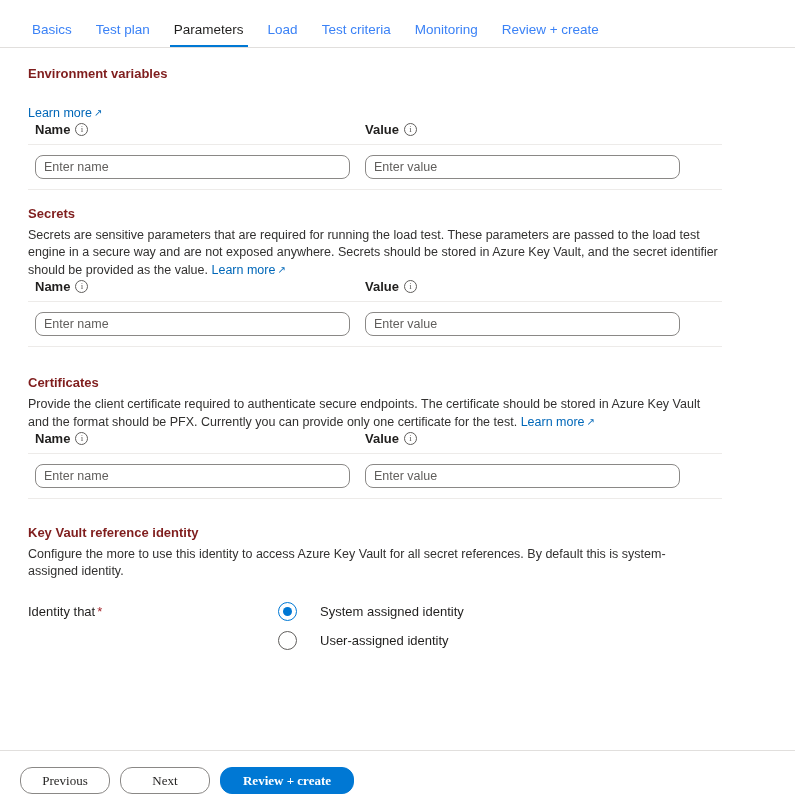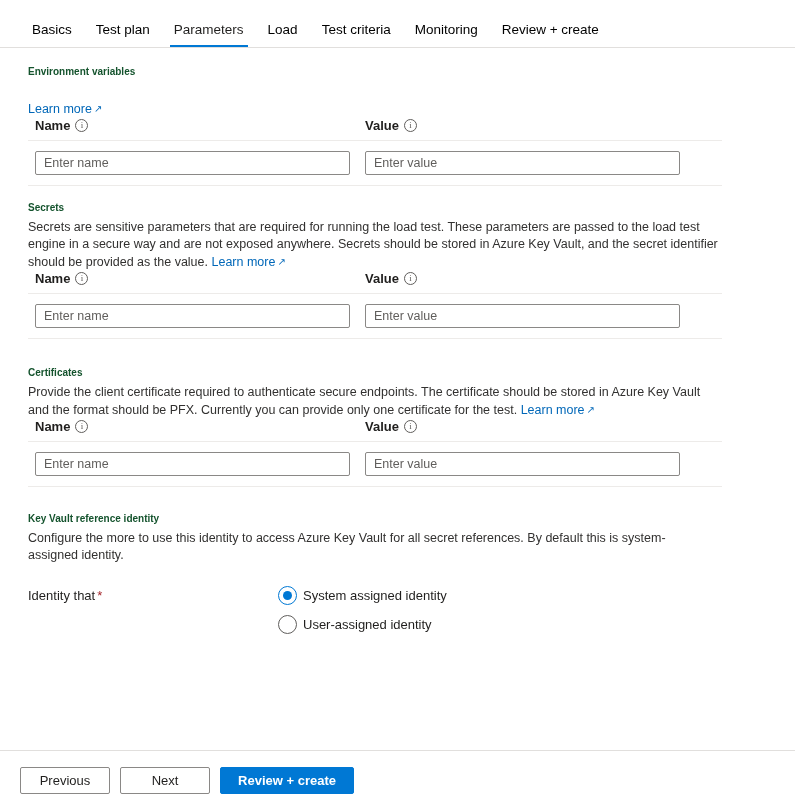--- a/index.html
+++ b/index.html
@@ -27,21 +27,21 @@
     align-items: flex-end;
     gap: 0;
     padding: 0 20px;
     height: 48px;
     border-bottom: 1px solid #e1dfdd;
   }
   .tab {
     position: relative;
     padding: 0 12px 11px 12px;
     font-size: 13.5px;
-    color: #000000;
+    color: #3b82f6;
     line-height: 1;
     cursor: pointer;
     white-space: nowrap;
   }
   .tab.selected {
     font-weight: normal;
     color: #201f1e;
   }
   .tab.selected::after {
     content: "";
@@ -51,23 +51,23 @@
     bottom: 0;
     height: 2px;
     background: #0078d4;
   }
 
   
   .content {
     padding: 18px 24px 0 28px;
   }
   .section-title {
-    font-size: 10px;
+    font-size: 13px;
     font-weight: bold;
-    color: #14532d;
+    color: #7f1d1d;
     margin: 0 0 6px 0;
   }
   .section-desc {
     font-size: 12.5px;
     line-height: 17px;
     color: #323130;
     margin: 0;
     max-width: 694px;
   }
   .link {
@@ -125,21 +125,21 @@
   .grid-row .cell-value { width: 322px; padding-left: 7px; }
   input.text {
     width: 315px;
     height: 24px;
     padding: 2px 8px;
     font-family: "Liberation Sans", sans-serif;
     font-size: 12.5px;
     color: #201f1e;
     border: 1px solid #8a8886;
     background: #fff;
-    border-radius: 2px;
+    border-radius: 8px;
     outline: none;
   }
   input.text::placeholder { color: #605e5c; }
 
   
   .kv-block { margin-top: 26px; }
   .kv-desc { max-width: 660px; }
   .identity-row {
     display: flex;
     align-items: flex-start;
@@ -149,21 +149,21 @@
     width: 250px;
     font-size: 13px;
     color: #201f1e;
     padding-top: 2px;
   }
   .req-star { color: #a4262c; margin-left: 2px; }
   .radio-group { display: flex; flex-direction: column; gap: 10px; }
   .radio-item {
     display: flex;
     align-items: center;
-    gap: 6px;
+    gap: 23px;
     cursor: pointer;
     font-size: 13px;
     color: #201f1e;
   }
   .radio {
     position: relative;
     width: 19px;
     height: 19px;
     border: 1px solid #605e5c;
     border-radius: 50%;
@@ -189,26 +189,26 @@
     display: flex;
     align-items: center;
     gap: 10px;
     padding: 0 20px;
     background: #fff;
   }
   .btn {
     height: 27px;
     min-width: 90px;
     padding: 0 14px;
-    font-family: Liberation Sans, sans-serif;
+    font-family: Liberation Serif, serif;
     font-size: 13px;
     border: 1px solid #8a8886;
     background: #fff;
     color: #201f1e;
-    border-radius: 2px;
+    border-radius: 12px;
     cursor: pointer;
   }
   .btn.primary {
     background: #0078d4;
     border-color: #0078d4;
     color: #fff;
     font-weight: bold;
     min-width: 134px;
   }
 </style>

